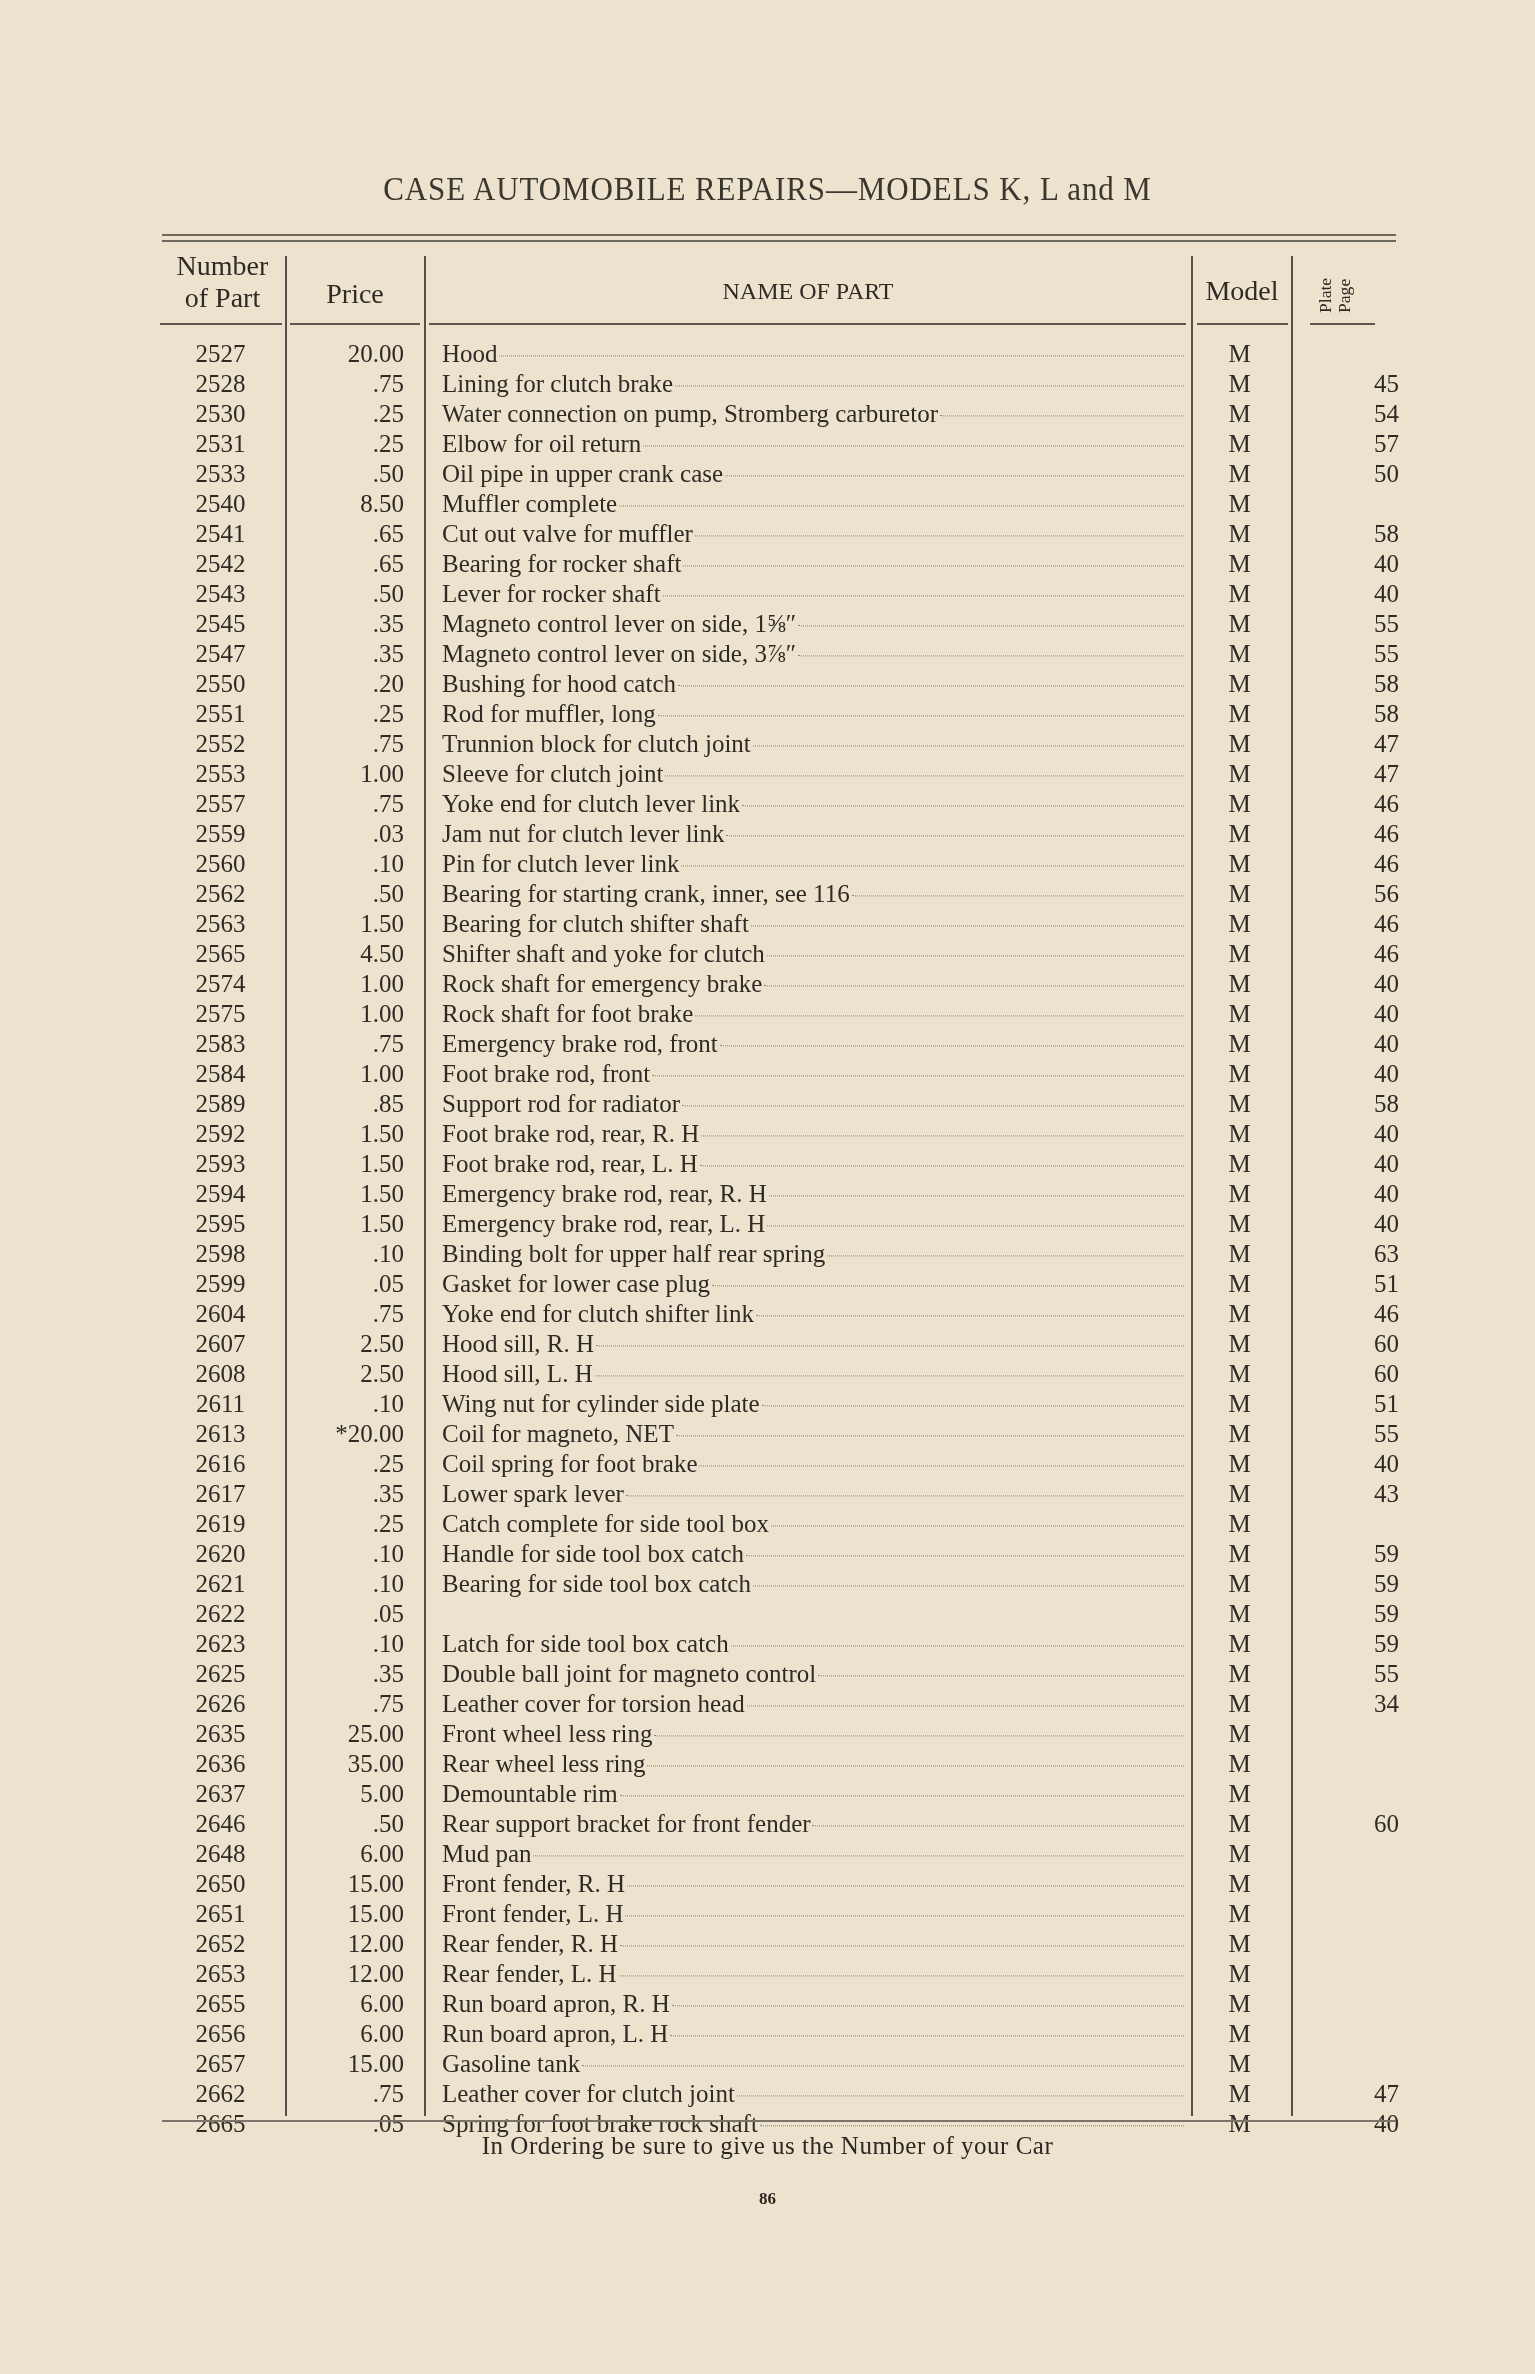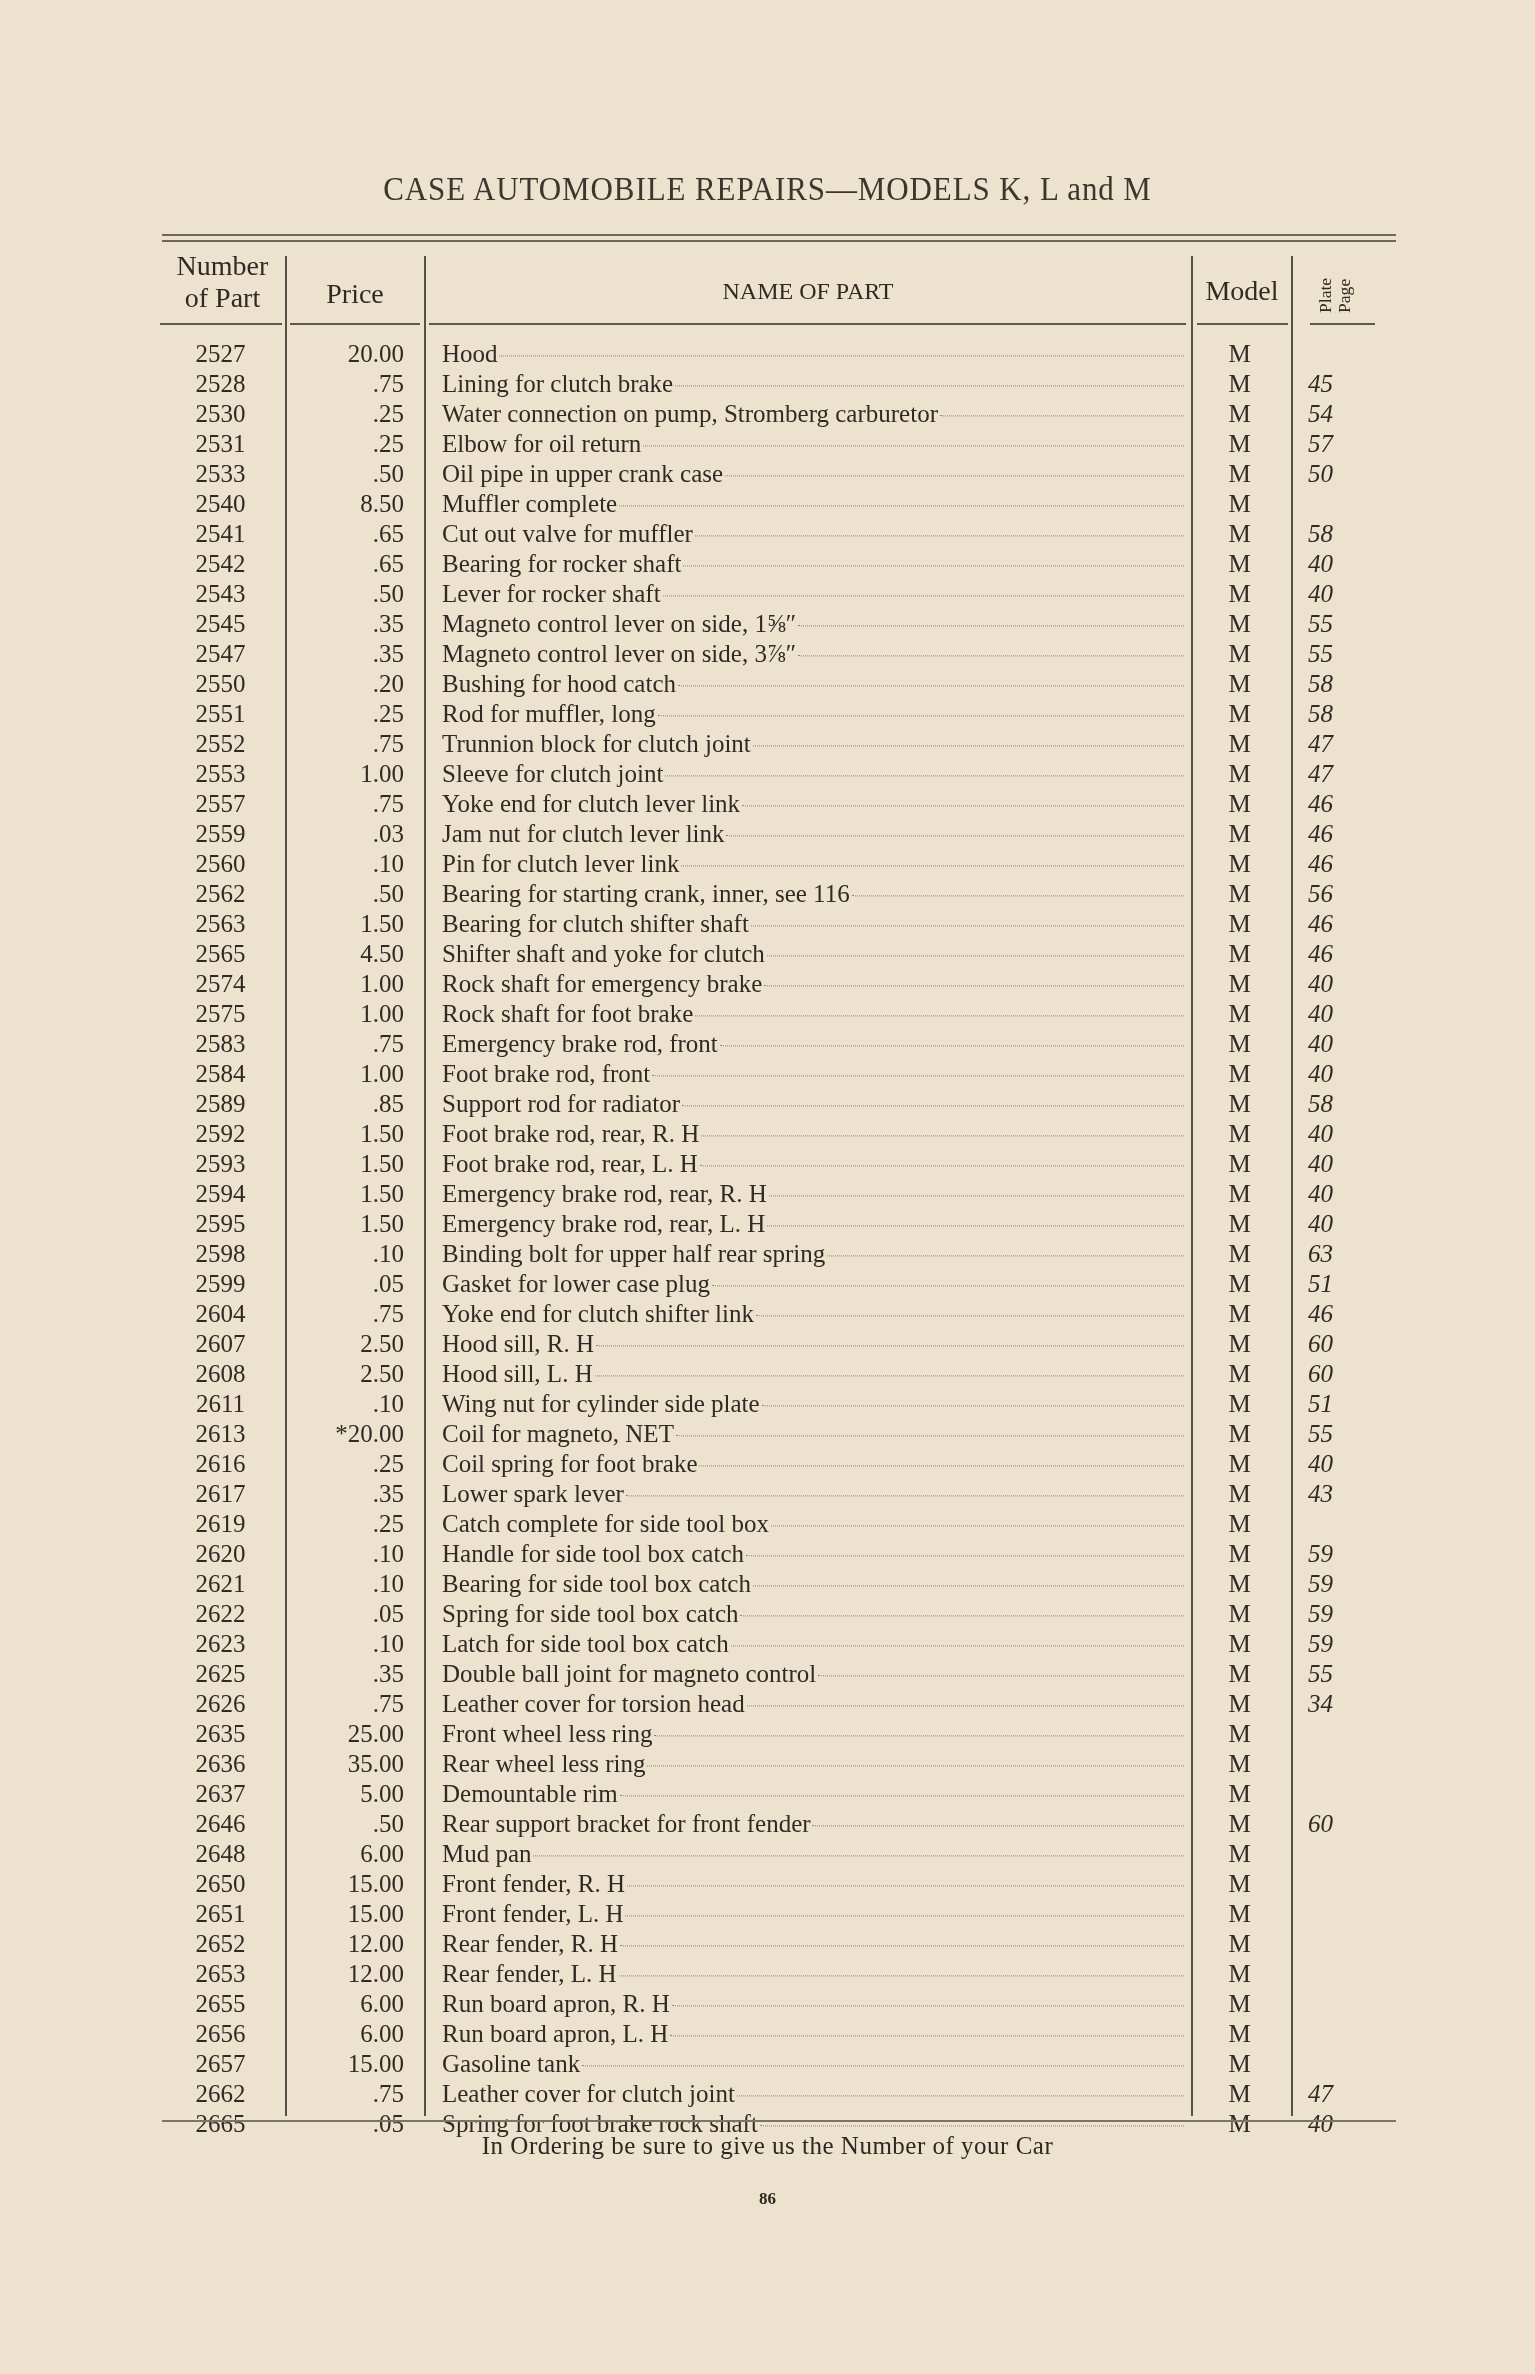--- a/index.html
+++ b/index.html
@@ -44,21 +44,21 @@
     left: 442px; width: 742px;
     display: flex; align-items: baseline; overflow: hidden;
   }
   .c-name .nm { flex: none; text-align: right; }
   .c-name .dots {
     flex: 1 1 auto; margin-left: 1.9px; height: 0.9px;
     border-bottom: 1.9px dotted #8a857a;
     transform: translateY(-5.6px);
   }
   .c-model { left: 1198px; width: 83px; text-align: center; }
-  .c-plate { left: 1259px; width: 74px; text-align: right; font-style: italic; }
+  .c-plate { left: 1374px; width: 74px; text-align: left; }
 
   .footer-note {
     position: absolute; top: 2132px; left: 0; width: 1535px; text-align: center;
     font-size: 25px; font-weight: normal; letter-spacing: 0.5px; color: #2b2822;
   }
   .page-num {
     position: absolute; top: 2189px; left: 0; width: 1535px; text-align: center;
     font-size: 17px; font-weight: bold; color: #2b2822;
   }
 </style>
@@ -552,24 +552,20 @@
       <span class="nm">Bearing for side tool box catch</span>
       <span class="dots"></span>
     </div>
     <div class="c-model">M</div>
     <div class="c-plate">59</div>
   </div>
 
   <div class="row">
     <div class="c-num">2622</div>
     <div class="c-price">.05</div>
-    <div class="c-name">
-      <span class="nm">Spring for side tool box catch</span>
-      <span class="dots"></span>
-    </div>
     <div class="c-model">M</div>
     <div class="c-plate">59</div>
   </div>
 
   <div class="row">
     <div class="c-num">2623</div>
     <div class="c-price">.10</div>
     <div class="c-name">
       <span class="nm">Latch for side tool box catch</span>
       <span class="dots"></span>

